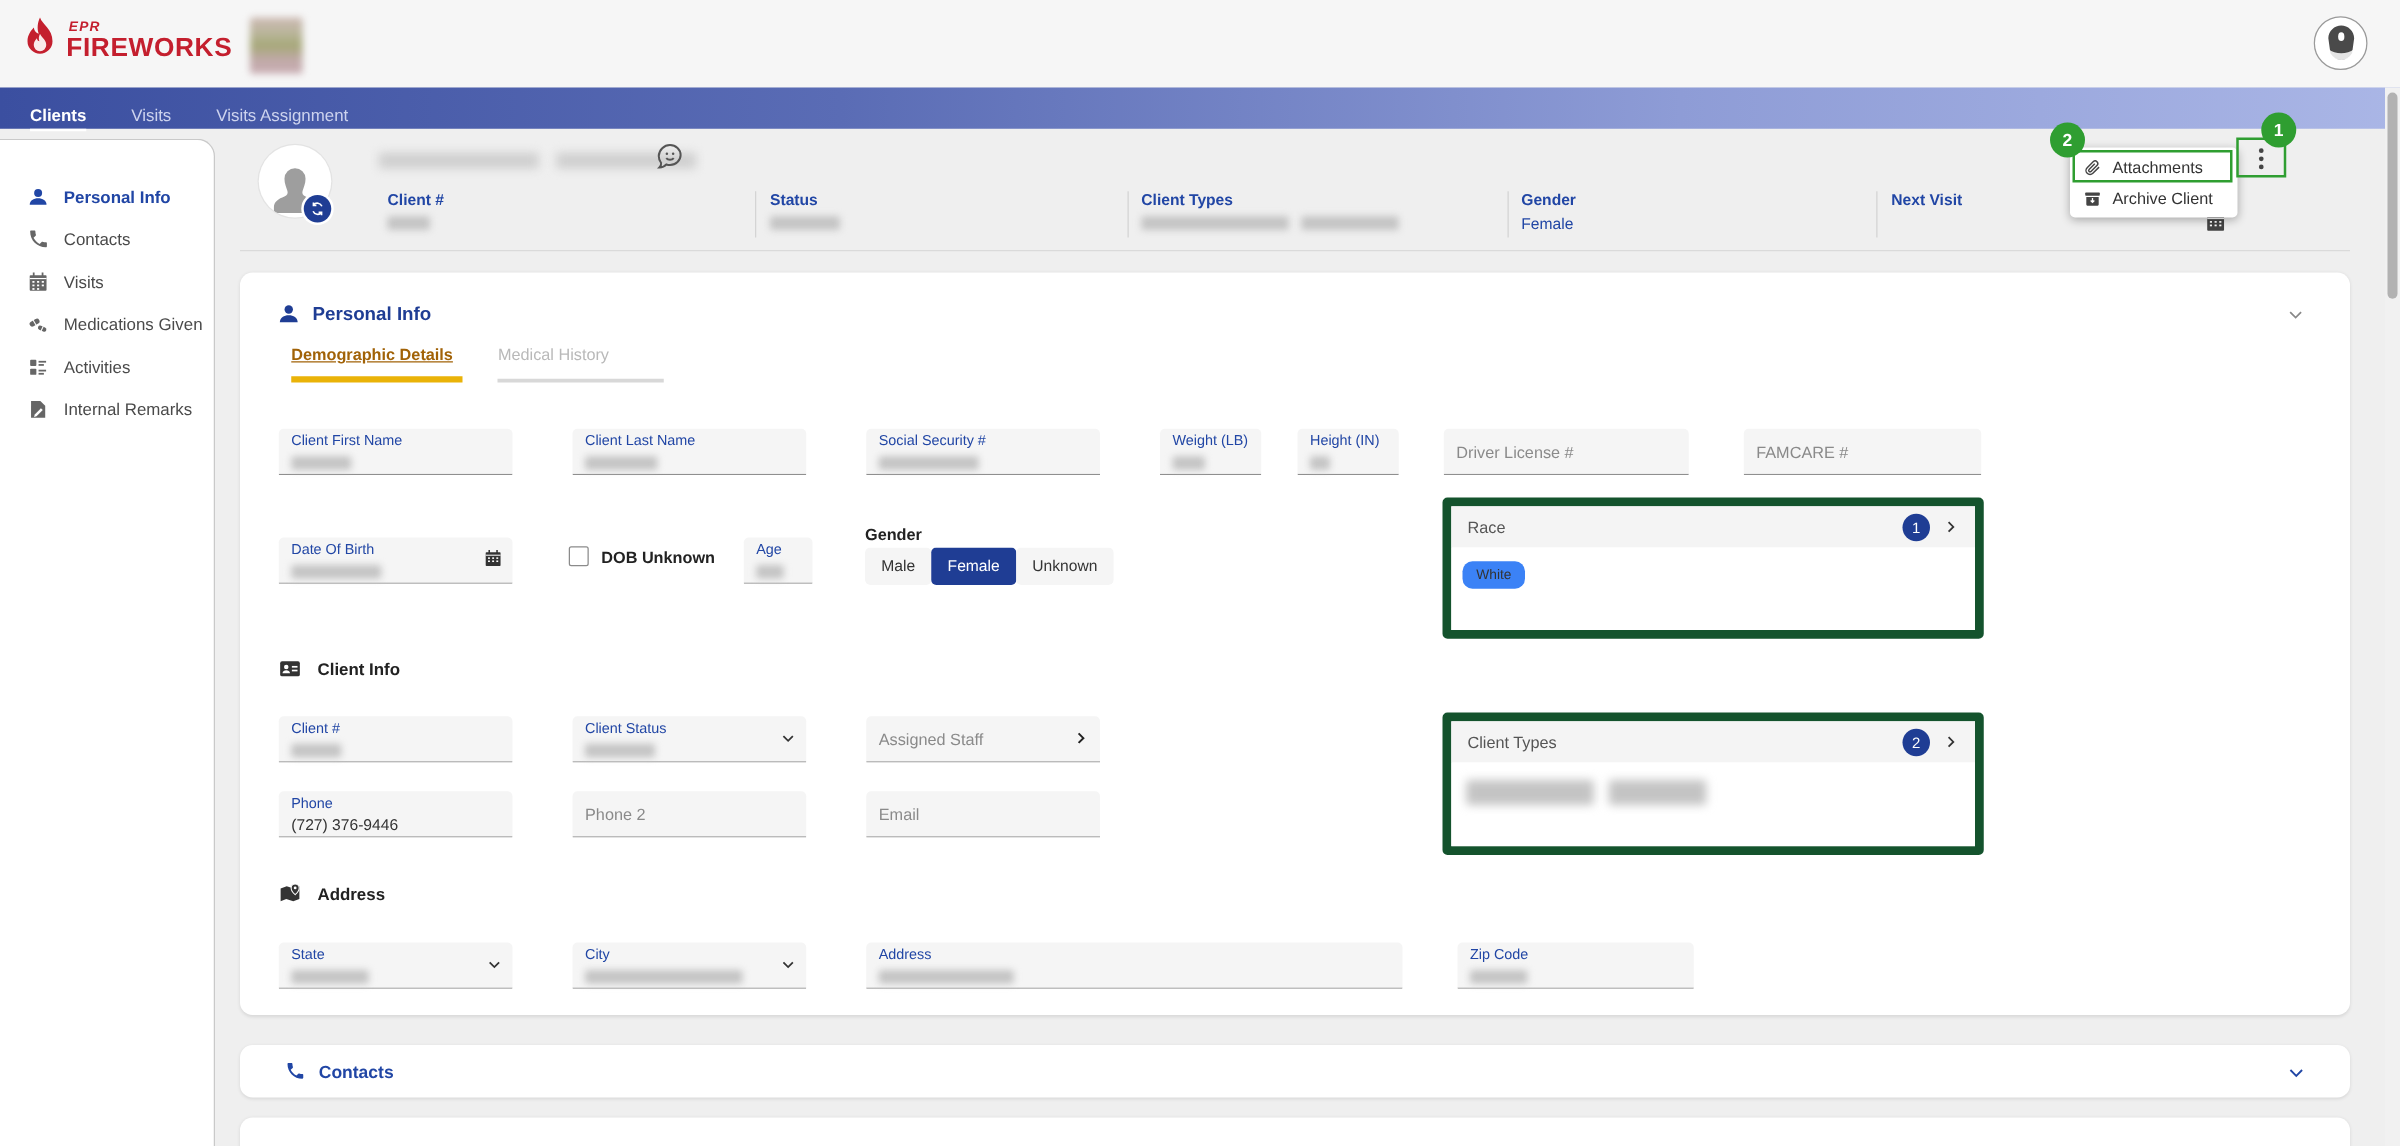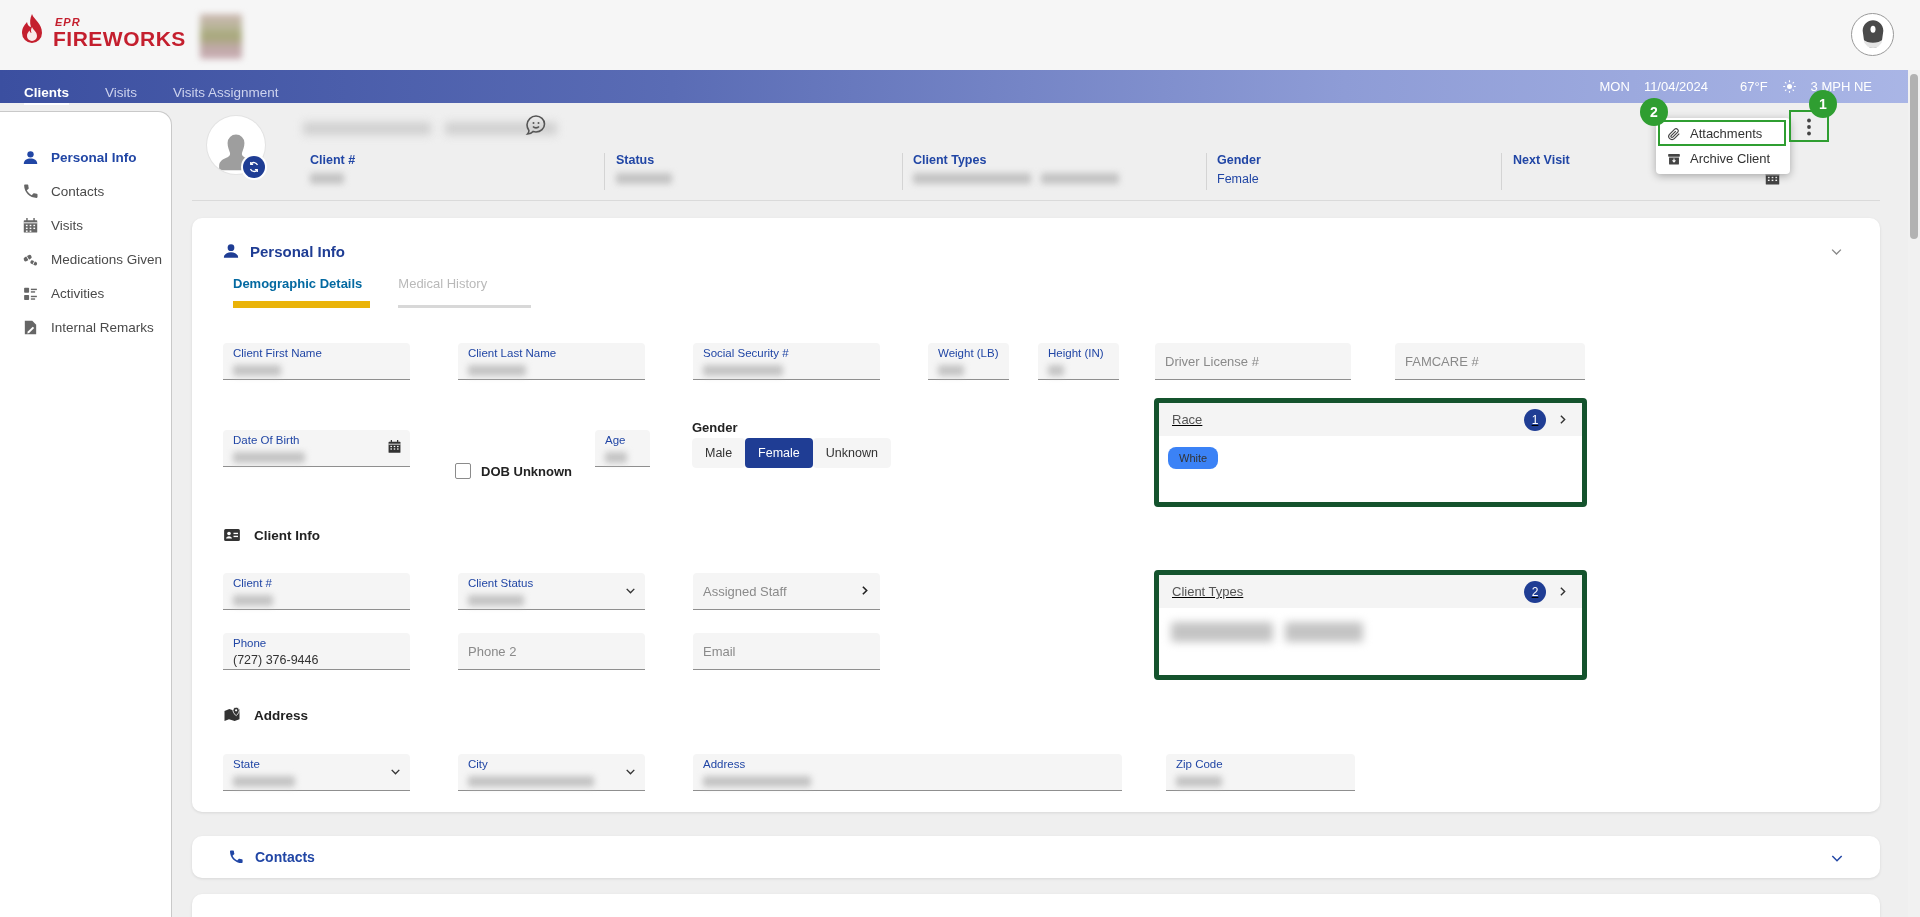--- a/index.html
+++ b/index.html
@@ -77,49 +77,49 @@
   
   .card{position:absolute;background:#fff;border-radius:10px;box-shadow:0 1px 3px rgba(0,0,0,.1);}
   .pi-card{left:192px;top:218px;width:1688px;height:594px;}
   .card-head{position:absolute;left:30px;top:24px;display:flex;align-items:center;gap:10px;}
   .card-head svg{width:18px;height:18px;color:#1f3d94;}
   .card-title{font-size:15px;font-weight:bold;color:#1f3d94;}
   .collapse-chev{position:absolute;right:36px;top:26px;width:15px;height:15px;color:#888;cursor:pointer;}
 
   .tabs{position:absolute;left:41px;top:58px;display:flex;}
   .tab{font-size:13px;padding-bottom:10px;cursor:pointer;}
-  .tab.active{color:#0369a1;font-weight:bold;border-bottom:7px solid #eab308;padding-right:8px;}
+  .tab.active{color:#a16207;font-weight:bold;border-bottom:5px solid #eab308;padding-right:8px;text-decoration:underline;}
   .tab.inactive{color:#b9b9b9;border-bottom:3px solid #d8d8d8;margin-left:28px;padding-right:44px;}
 
   
   .field{position:absolute;height:37px;background:#f5f5f5;border-bottom:1px solid #8f8f8f;
     border-radius:4px 4px 0 0;padding:4px 10px 0;}
   .flabel{font-size:11.5px;color:#2146a5;white-space:nowrap;}
   .fvalue{margin-top:4px;height:14px;display:flex;align-items:center;font-size:12.5px;color:#333;}
   .field.empty{display:flex;align-items:center;padding-top:0;}
   .field.empty .flabel{font-size:13px;color:#8a8a8a;}
   .f-chev{position:absolute;right:8px;top:11px;width:13px;height:13px;color:#333;}
   .f-cal{position:absolute;right:8px;top:9px;width:15px;height:15px;color:#333;}
   .f-arrow{position:absolute;right:9px;top:11px;width:13px;height:13px;color:#222;}
 
   .section-head{position:absolute;display:flex;align-items:center;gap:13px;}
   .section-head svg{width:18px;height:18px;color:#333;}
   .section-title{font-size:13.5px;font-weight:bold;color:#222;}
 
-  .cbx-row{position:absolute;display:flex;align-items:center;gap:10px;cursor:pointer;margin-top:26px;}
+  .cbx-row{position:absolute;display:flex;align-items:center;gap:10px;cursor:pointer;}
   .cbx{width:16px;height:16px;border:1.5px solid #8b8b8b;border-radius:2px;background:#fff;}
   .cbx-label{font-size:13px;font-weight:bold;color:#222;}
 
   .gender-label{position:absolute;font-size:13px;font-weight:bold;color:#222;}
   .seg{position:absolute;display:flex;height:30px;border-radius:4px;overflow:hidden;}
   .seg-btn{display:flex;align-items:center;justify-content:center;padding:0 13px;font-size:12.5px;
     color:#333;background:#f5f5f5;cursor:pointer;border-radius:4px;}
   .seg-btn.selected{background:#1f3d94;color:#fff;}
 
-  .panel{position:absolute;border-radius:4px;overflow:hidden;background:#fff;border:5px solid #14532d;text-decoration:underline;}
+  .panel{position:absolute;border-radius:4px;overflow:hidden;background:#fff;border:7px solid #14532d;}
   .panel-head{height:33px;background:#f4f4f4;display:flex;align-items:center;padding:0 13px;gap:10px;}
   .panel-title{flex:1;font-size:13px;color:#555;}
   .count-badge{width:22px;height:22px;border-radius:50%;background:#1f3d94;color:#fff;font-size:12px;
     display:flex;align-items:center;justify-content:center;}
   .panel-chev{width:13px;height:13px;color:#333;cursor:pointer;}
   .panel-body{position:relative;background:#fff;}
   .chip{position:absolute;background:#3b82f6;border-radius:8px;padding:5px 11px;font-size:11px;color:#333;}
 
   .contacts-card{left:192px;top:836px;width:1688px;height:42px;display:flex;align-items:center;padding:0 36px;gap:11px;}
   .contacts-card svg{width:16px;height:16px;color:#2146a5;}
@@ -154,34 +154,20 @@
           </svg>
       </span>
     </div>
   </div>
 
   <div class="subnav">
     <div class="subnav-left">
       <div class="subnav-item active"><span>Clients</span></div>
       <div class="subnav-item"><span>Visits</span></div>
       <div class="subnav-item"><span>Visits Assignment</span></div>
-    </div>
-    <div class="subnav-right">
-      <span>MON</span>
-      <span>11/04/2024</span>
-      <span class="sp">67°F</span>
-      <span>
-        <svg class="ic" width="15" height="15" viewBox="0 0 24 24" fill="#fff">
-            <circle cx="12" cy="12" r="4"></circle>
-            <g stroke="#fff" stroke-width="1.8">
-              <path d="M12 2v3M12 19v3M2 12h3M19 12h3M4.9 4.9l2.1 2.1M17 17l2.1 2.1M19.1 4.9L17 7M7 17l-2.1 2.1"></path>
-            </g>
-          </svg>
-      </span>
-      <span>3 MPH NE</span>
     </div>
   </div>
 
   <div class="scrollbar">
     <div class="scroll-thumb"></div>
   </div>
 
   <div class="sidebar">
     <div class="sb-item active">
       <span class="sb-ic"><svg viewBox="0 0 24 24" fill="currentColor">

